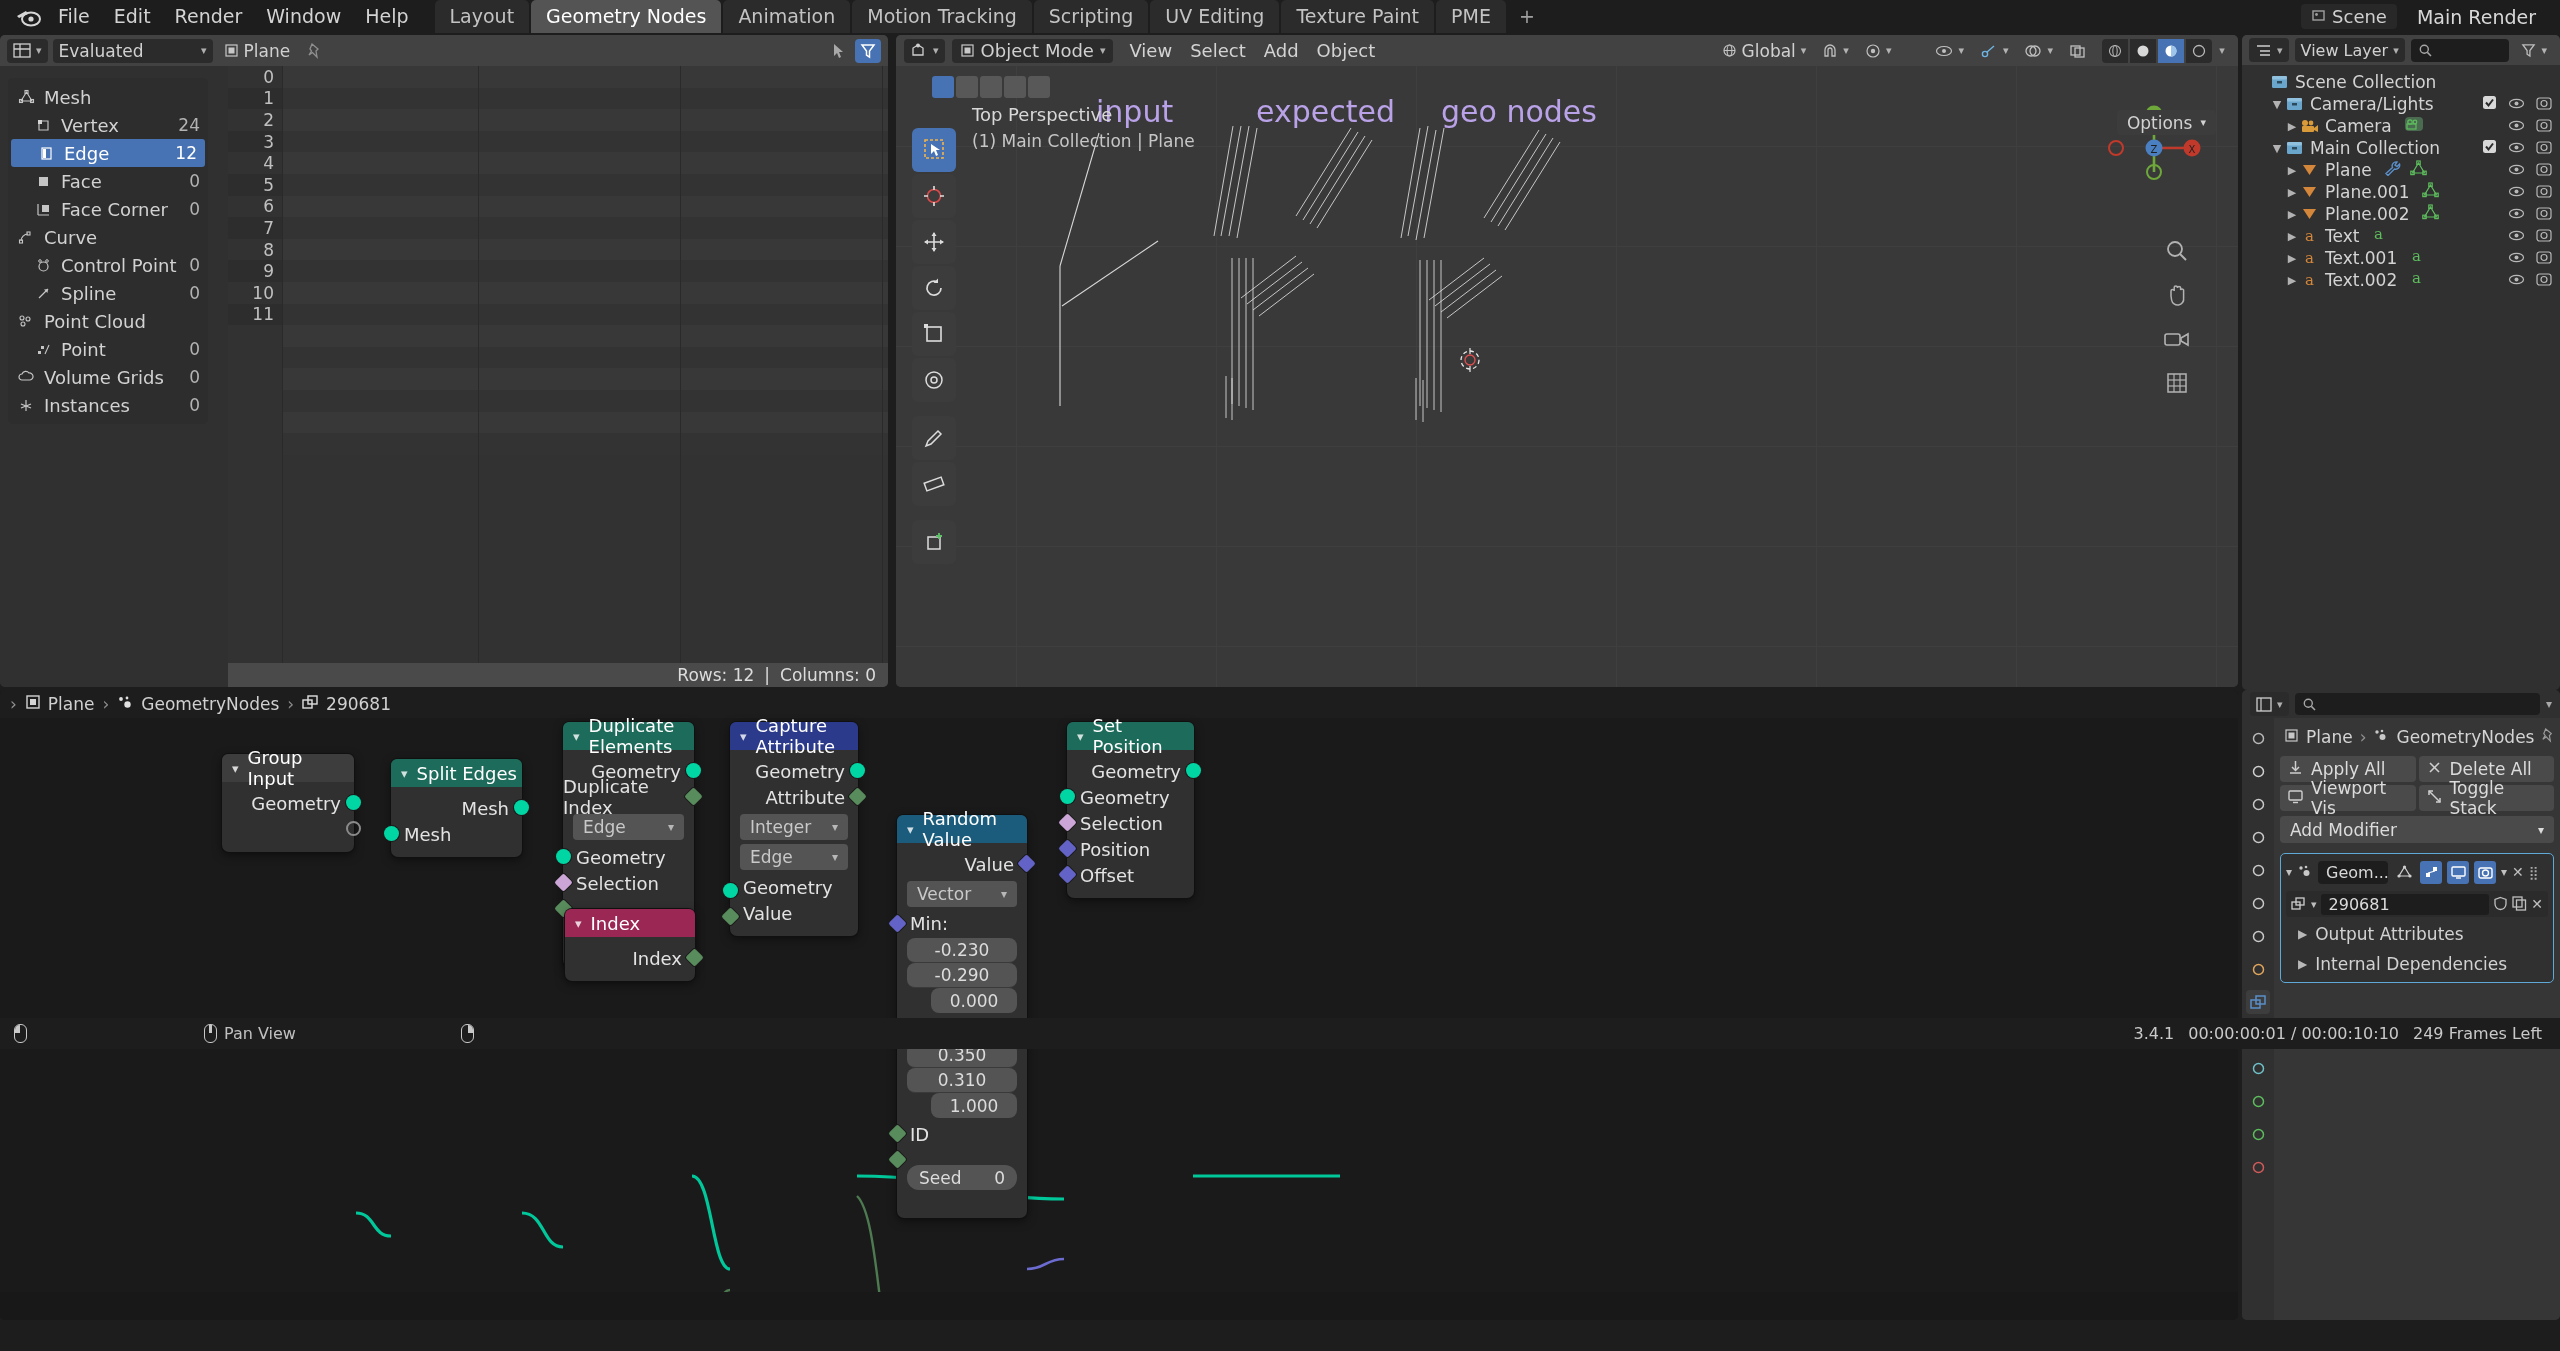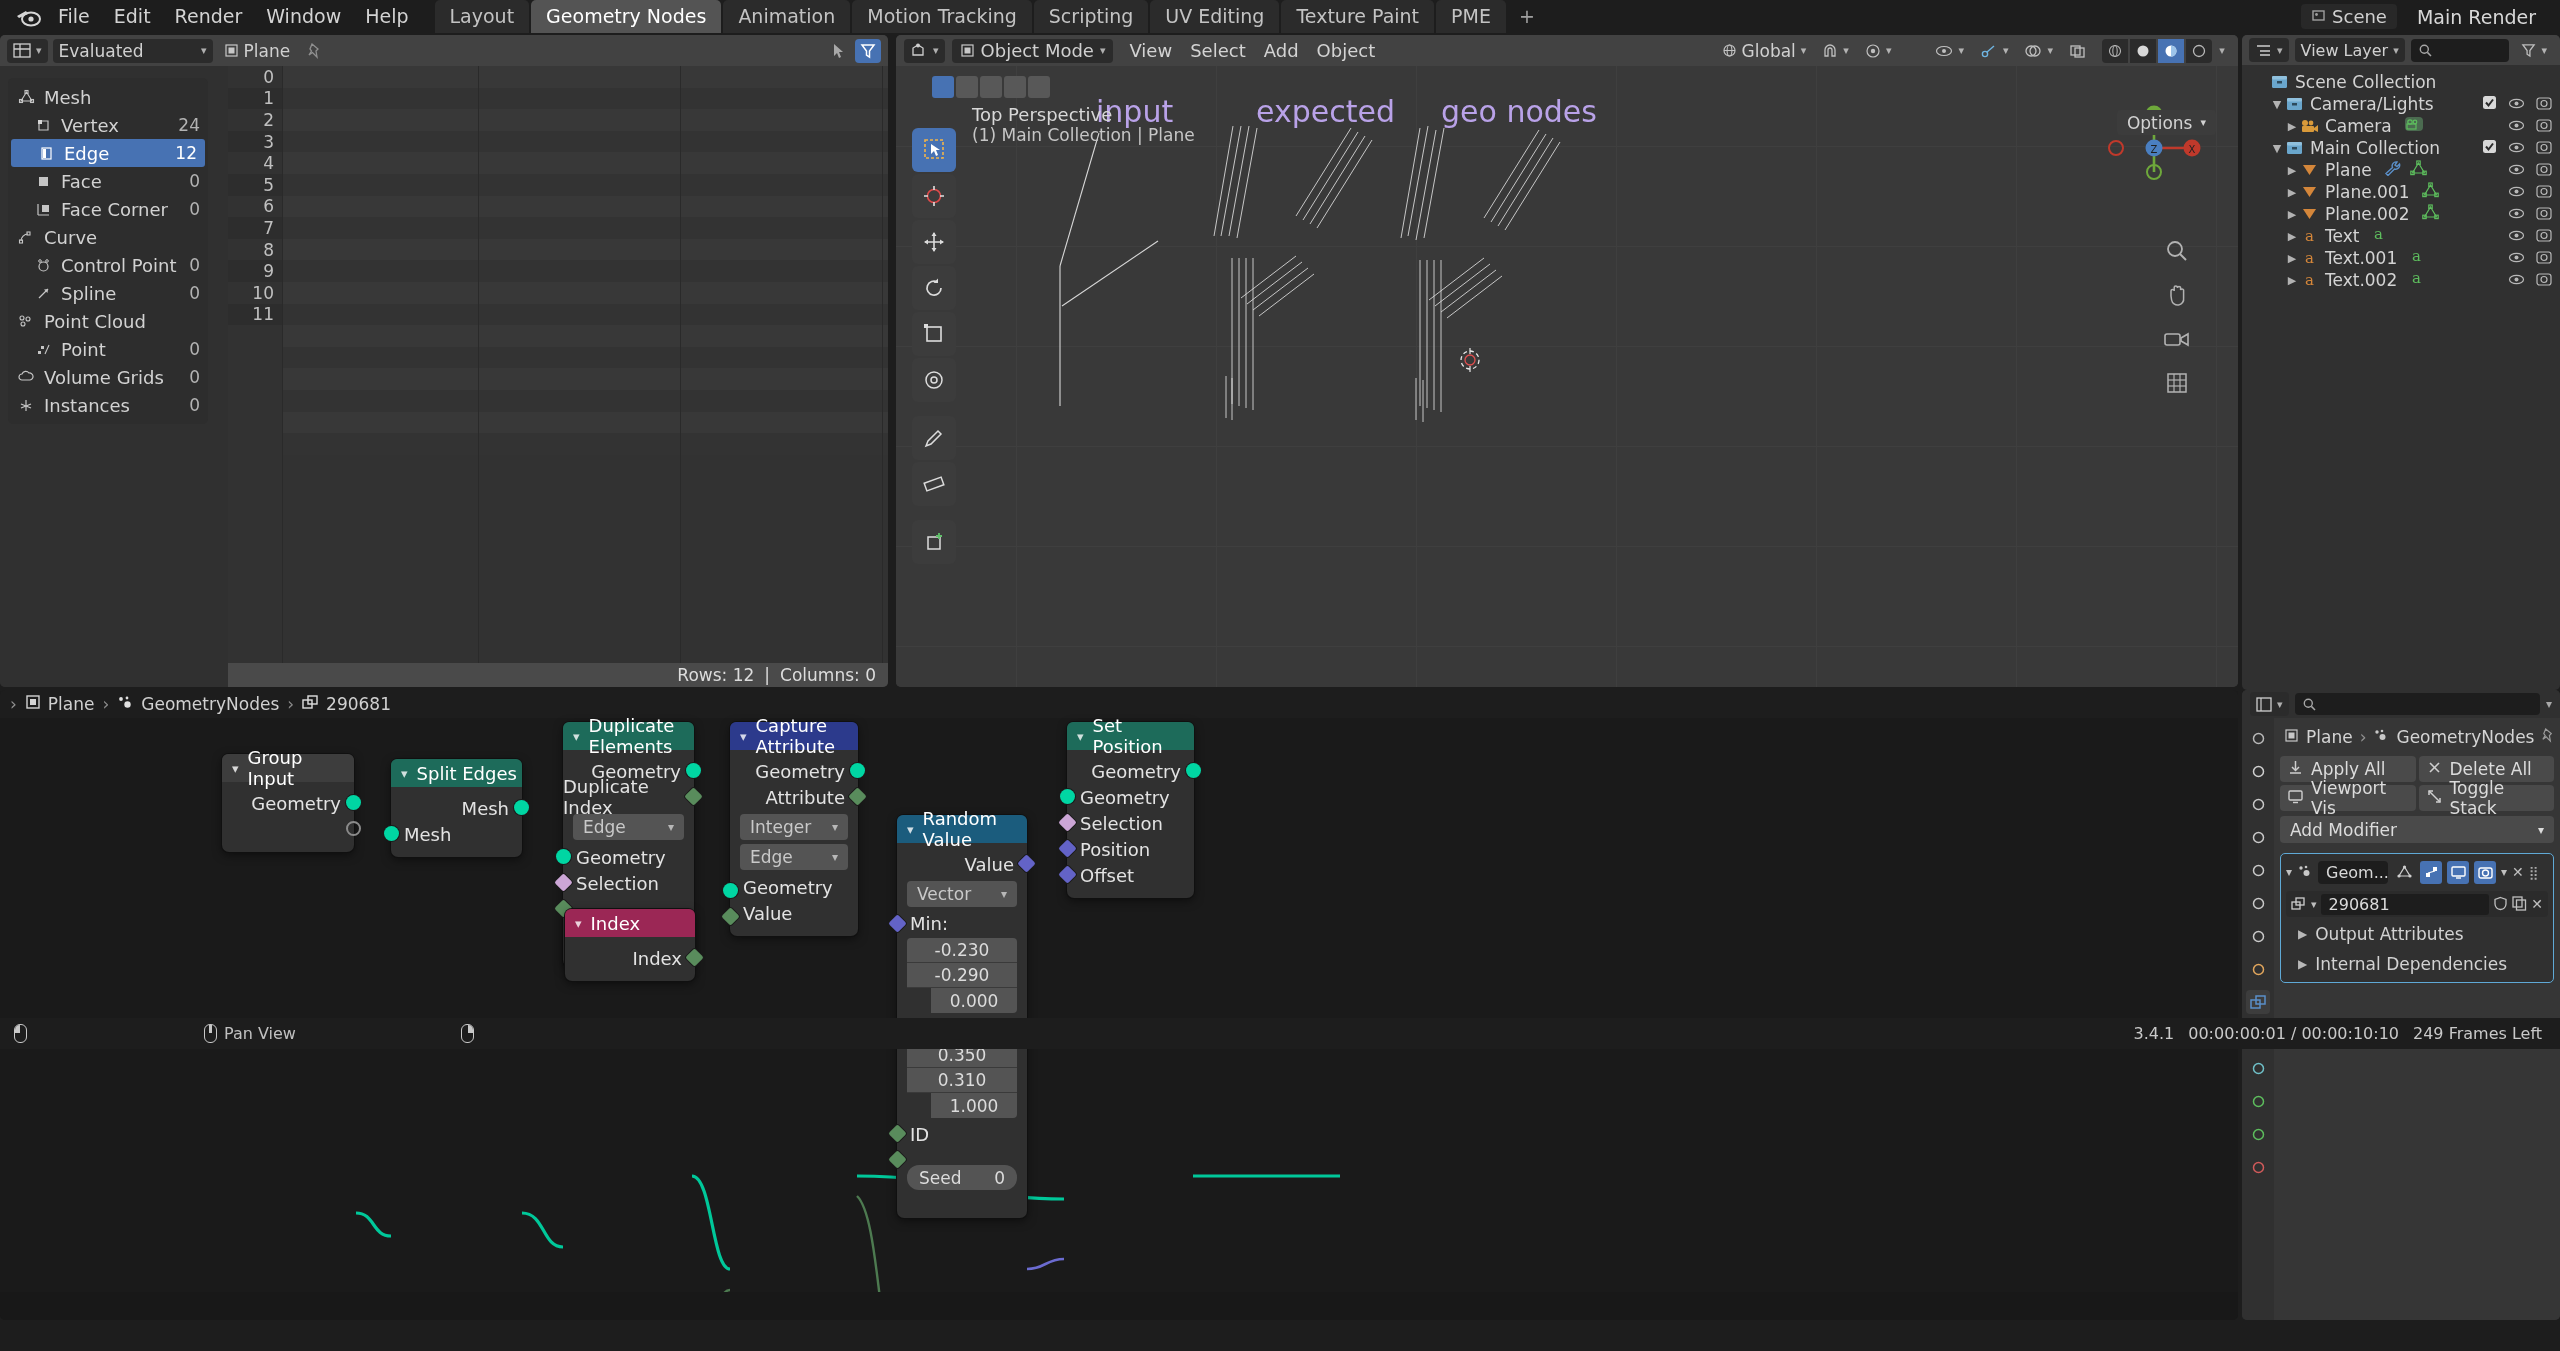--- a/index.html
+++ b/index.html
@@ -94,21 +94,21 @@
   .vp-canvas { position:absolute; left:0; top:31px; right:0; bottom:0; background:#393939; }
 
   .grid-bg { position:absolute; inset:0; }
   .grid-bg .gl { position:absolute; background:#3f3f3f; }
   .mode-strip { position:absolute; left:36px; top:10px; display:flex; gap:2px; z-index:4; }
   .mode-cell { width:22px; height:22px; background:#585858; border-radius:3px; }
   .mode-cell.on { background:#4772b3; }
 
   .vp-text-block { position:absolute; left:76px; top:38px; z-index:4; }
   .vp-text-1 { font-size:18px; color:#d8d8d8; }
-  .vp-text-2 { font-size:17px; color:#c6c6c6; }
+  .vp-text-2 { font-size:17px; color:#c6c6c6; margin-top:6px; }
 
   .toolbar-col { position:absolute; left:16px; top:62px; width:44px; z-index:5; display:flex; flex-direction:column; gap:2px;}
   .tool-btn { width:44px; height:44px; background:#3c3c3c; border-radius:6px; display:flex; align-items:center; justify-content:center; }
   .tool-btn.active { background:#4772b3; }
   .tool-gap { height: 10px; }
 
   .ws-label { position:absolute; font-size:30px; color:#b9a2e8; z-index:3; font-family:"DejaVu Sans","Liberation Sans",sans-serif;}
 
   .gizmo { position:absolute; right:36px; top:34px; width:96px; height:96px; z-index:5;}
   .vp-right-icons { position:absolute; right:46px; top:170px; display:flex; flex-direction:column; gap:14px; z-index:5; }
@@ -148,21 +148,21 @@
   .srow.out { justify-content:flex-end; padding-right:13px; }
   .srow.in { justify-content:flex-start; padding-left:13px; }
   .dropdown { margin: 4px 10px; height:26px; background:#545454; border-radius:4px;
               display:flex; align-items:center; padding: 0 10px; font-size:17px; color:#c9c9c9; }
   .dropdown .dchev { margin-left:auto; font-size:12px; opacity:.85;}
   .valfield { margin: 18px 10px; height:25px; background:#545454; border-radius:12px;
               display:flex; align-items:center; padding:0 12px; font-size:17px; color:#dcdcdc; }
   .valfield.center { justify-content:center; }
   .valfield.split { justify-content:space-between; }
   .valstack { margin: 3px 10px; border-radius:4px; overflow:hidden; }
-  .valstack .valfield { margin:0; border-radius:0; border-bottom:1px solid #3a3a3a; }
+  .valstack .valfield { margin:0; border-radius:8px; border-bottom:1px solid #3a3a3a; }
   .valstack .valfield:last-child { border-bottom:none;margin-left:24px; }
   .lbl-row { font-size:18px; color:#e3e3e3; padding-left:13px; height:24px; display:flex; align-items:center;}
 
   .sock { position:absolute; width:15px; height:15px; border-radius:50%; box-shadow:0 0 0 1px #1b1b1b; }
   .sock.diamond { border-radius:2px; transform: rotate(45deg); width:13px; height:13px; }
 
   svg.links { position:absolute; inset:0; pointer-events:none; }
 
   
   .props { position:absolute; left:2242px; top:690px; width:318px; height:630px; background:#303030; border-radius:5px; overflow:hidden; }

